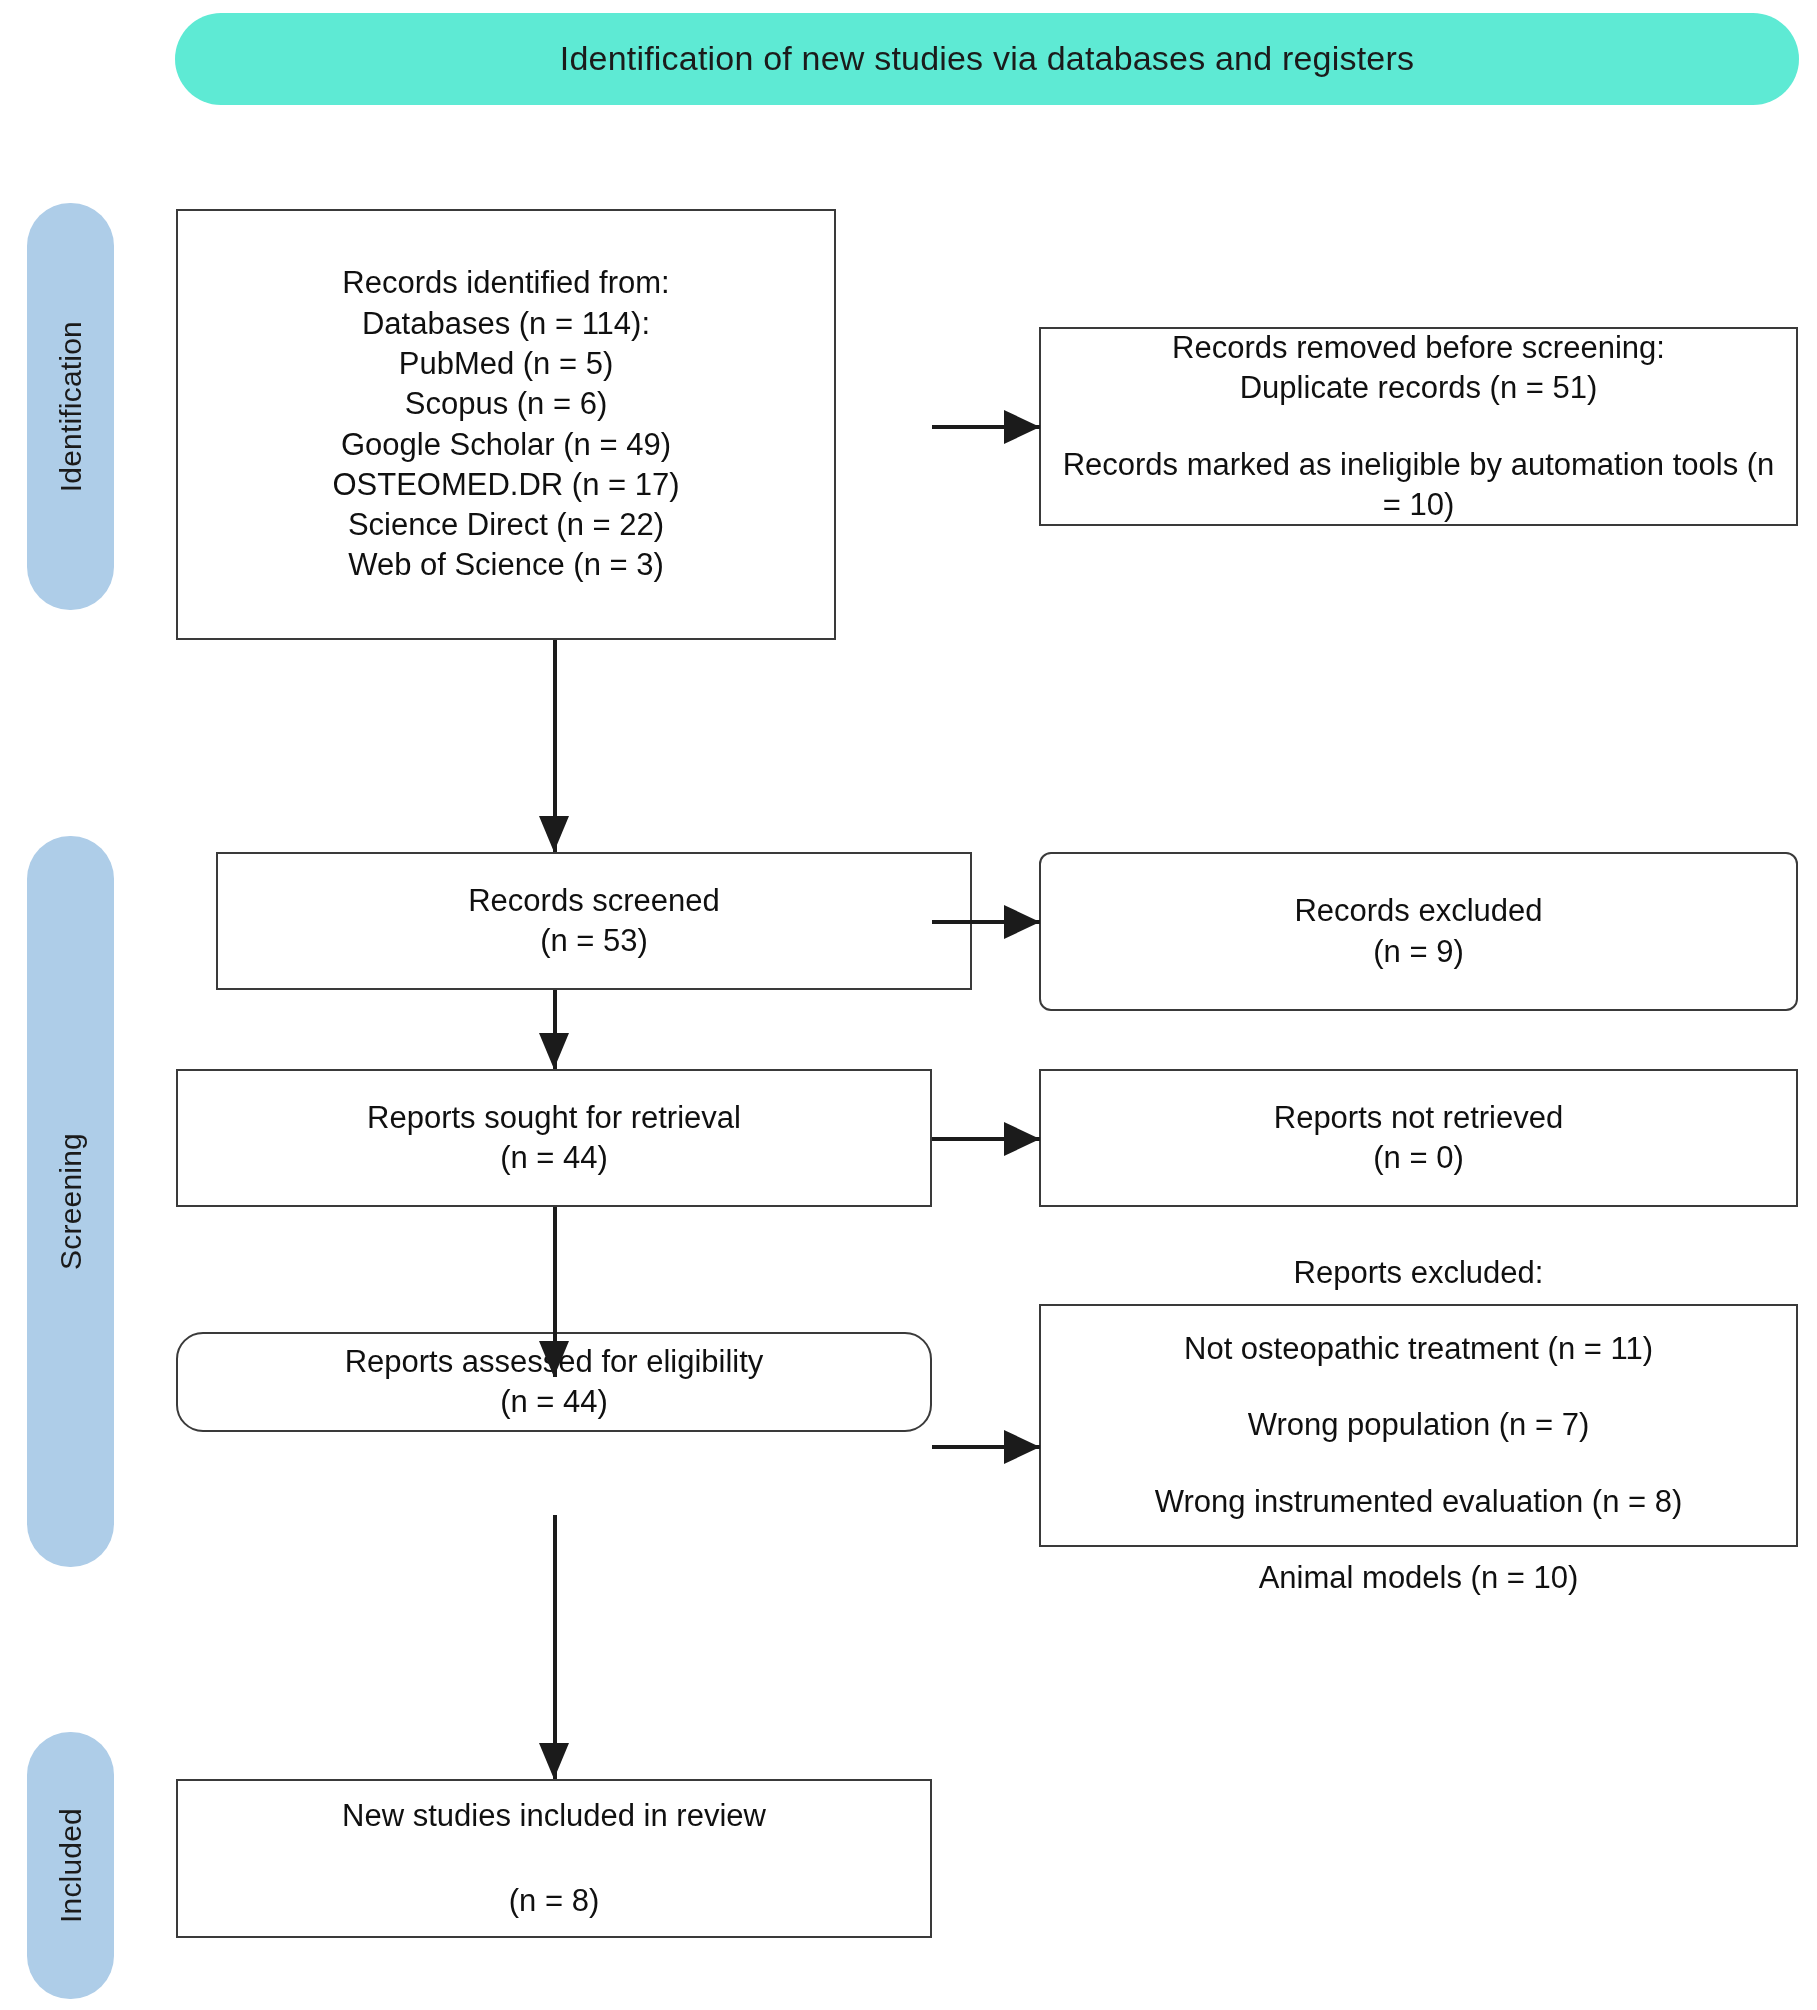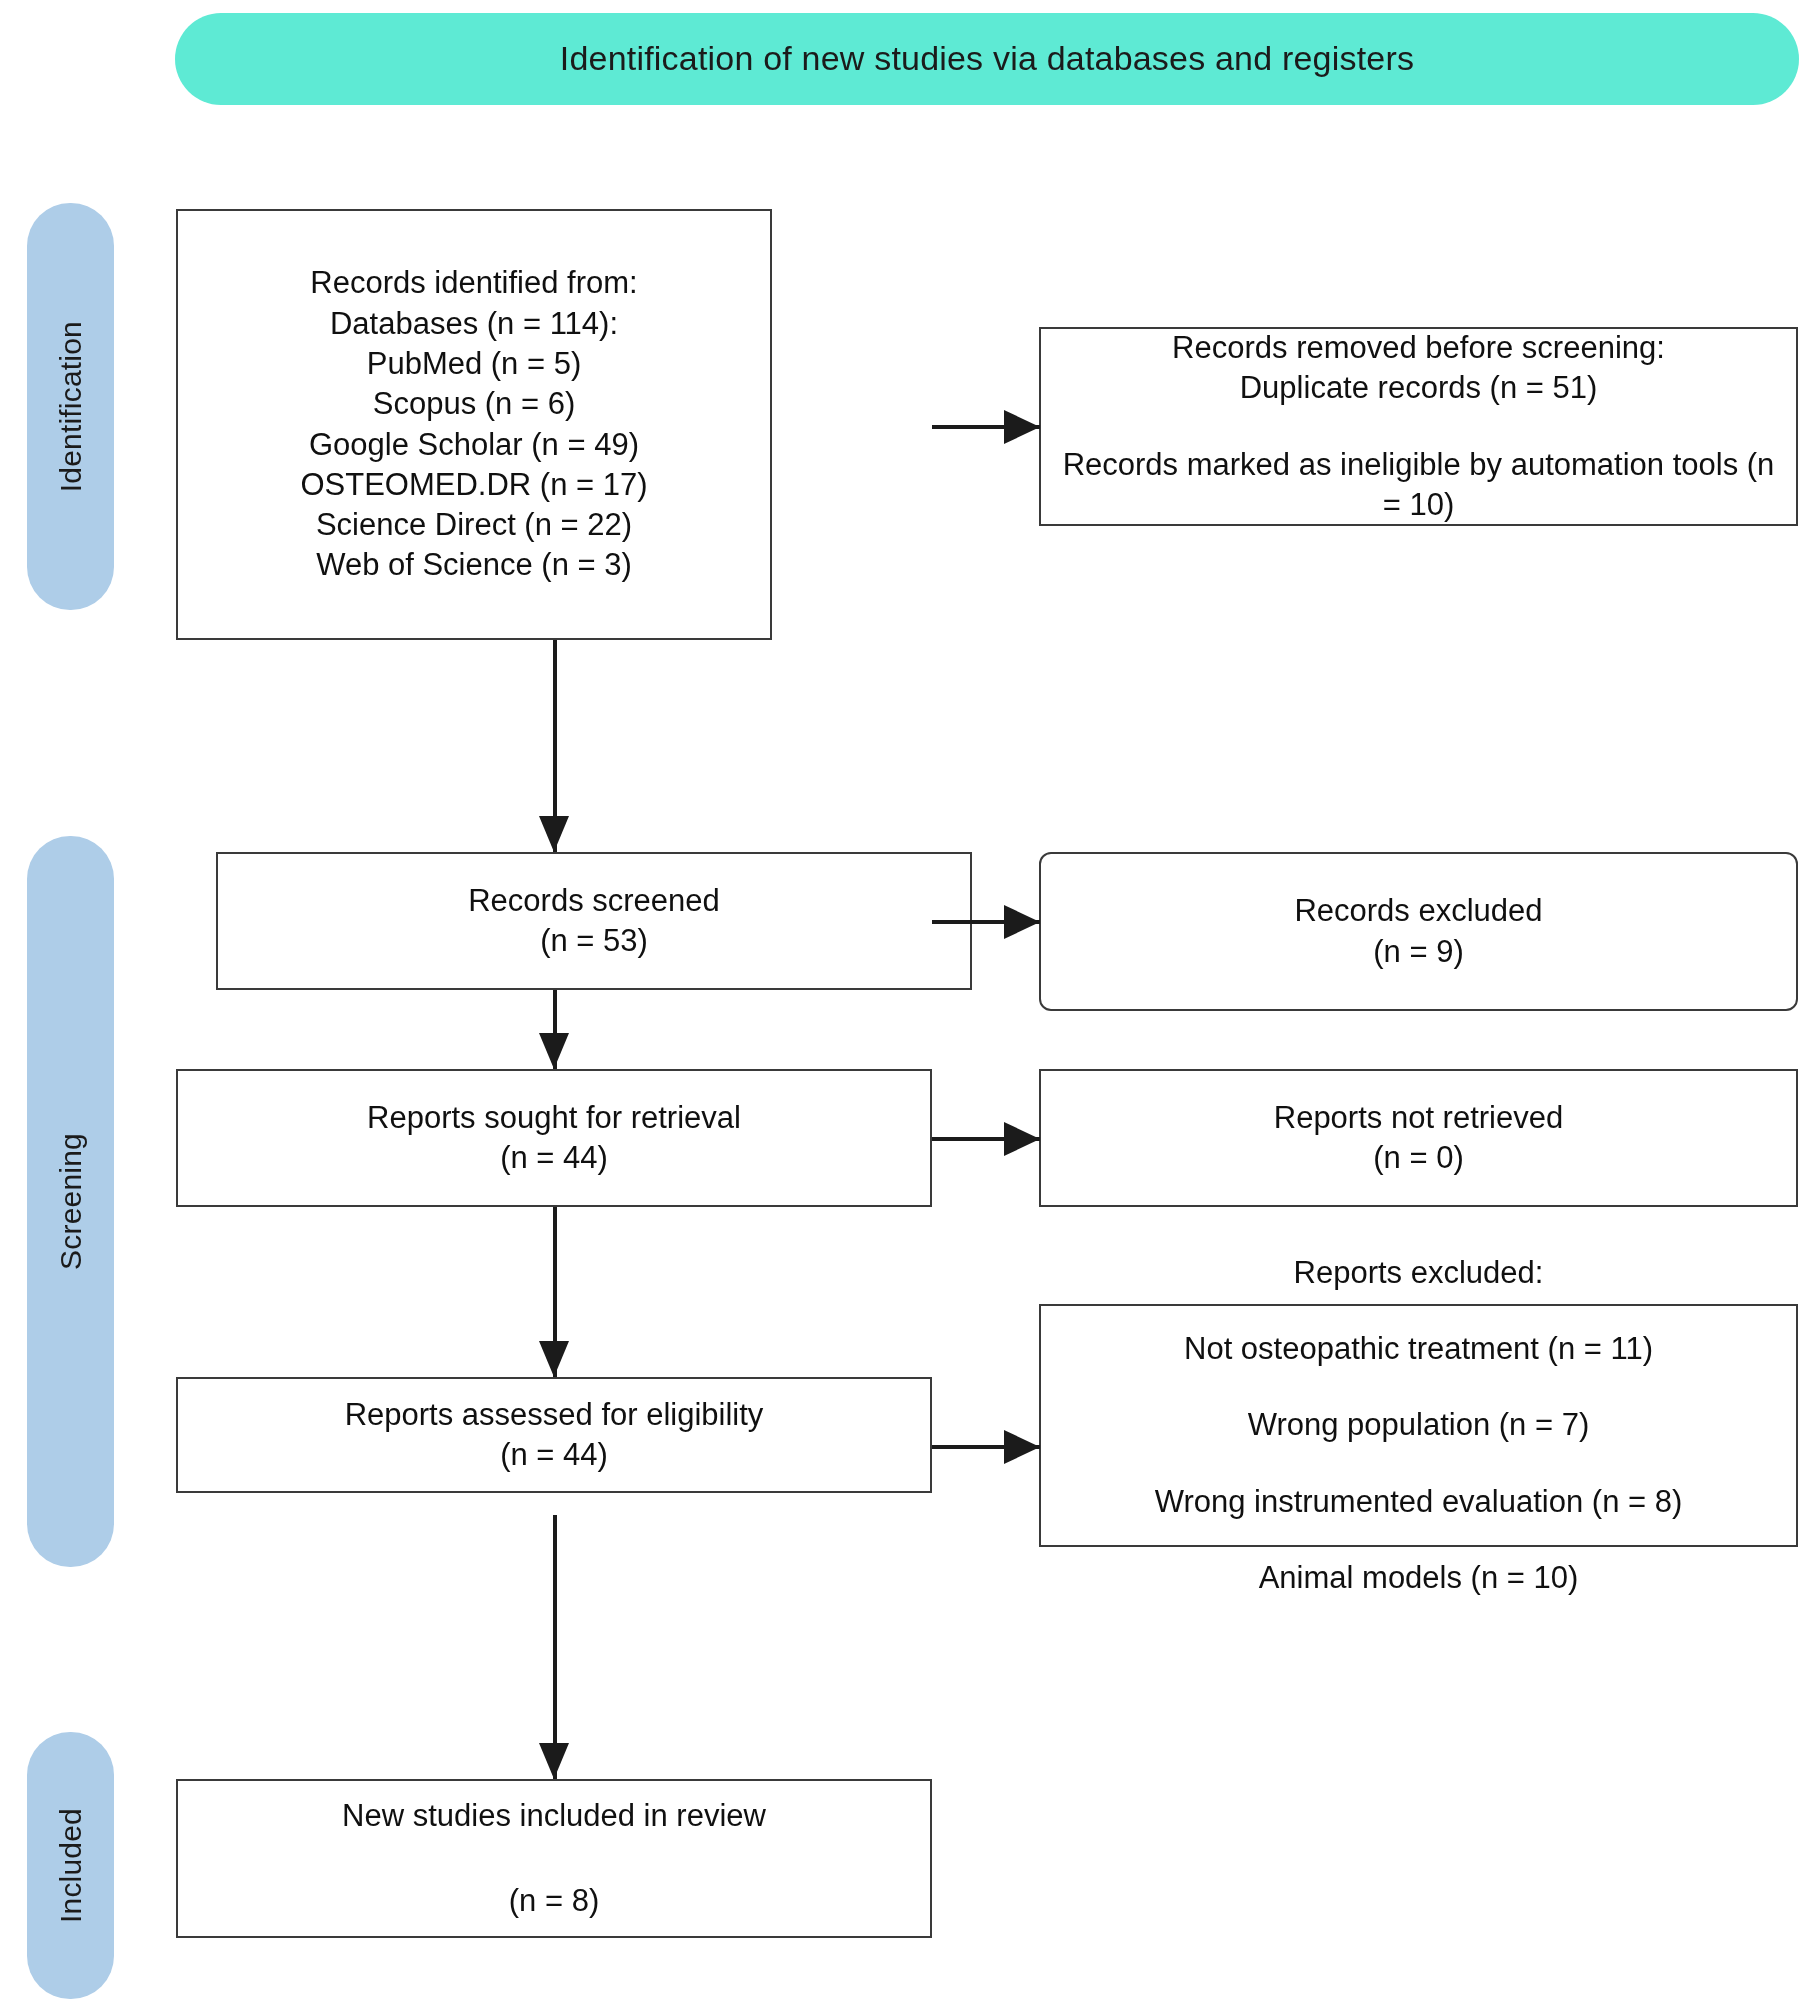--- a/index.html
+++ b/index.html
@@ -80,27 +80,27 @@
   .box-line {
     font-size: 31px;
     line-height: 1.30;
     color: #101010;
     text-align: center;
     white-space: nowrap;
   }
   .box-line.wrap { white-space: normal; margin-top: 36px; }
 
   
-  .box-identified        { left: 176px;  top: 209px;  width: 596px;  height: 431px; }
+  .box-identified        { left: 176px;  top: 209px;  width: 660px;  height: 431px; }
   .box-removed           { left: 1039px; top: 327px;  width: 759px;  height: 199px; }
   .box-screened          { left: 176px;  top: 852px; width: 756px;  height: 138px; margin-left: 40px; }
   .box-excluded          { left: 1039px; top: 852px; width: 759px;  height: 159px; border-radius: 12px; }
   .box-sought            { left: 176px;  top: 1069px; width: 756px;  height: 138px; }
   .box-not-retrieved     { left: 1039px; top: 1069px; width: 759px;  height: 138px; }
-  .box-assessed          { left: 176px;  top: 1377px; width: 756px;  height: 116px; }
+  .box-assessed          { left: 176px;  top: 1332px; width: 756px;  height: 100px; border-radius: 27px; }
   .box-reports-excluded  { left: 1039px; top: 1304px; width: 759px;  height: 243px; gap: 36px; }
   .box-included          { left: 176px;  top: 1779px; width: 756px;  height: 159px; gap: 44px; }
 
   
   .connector { position: absolute; }
   .v-line {
     position: absolute;
     width: 4px;
     background: #1b1b1b;
     left: 0;

